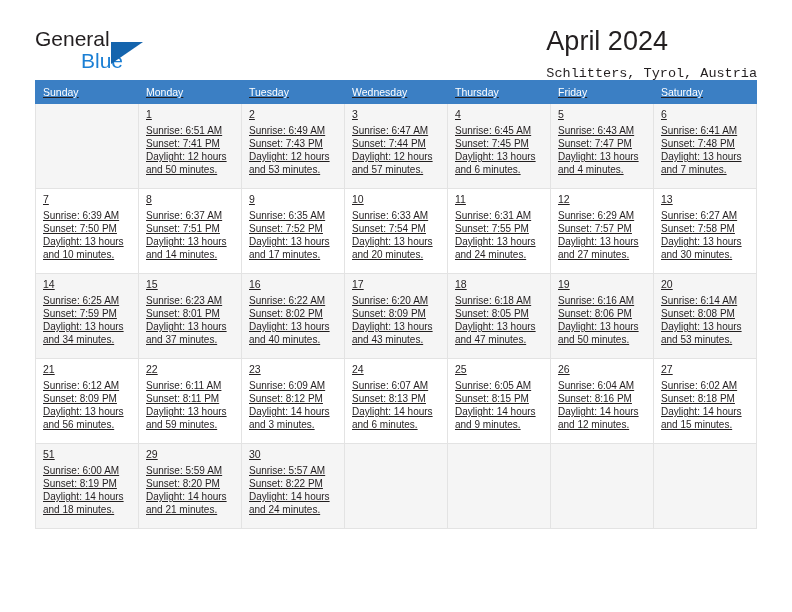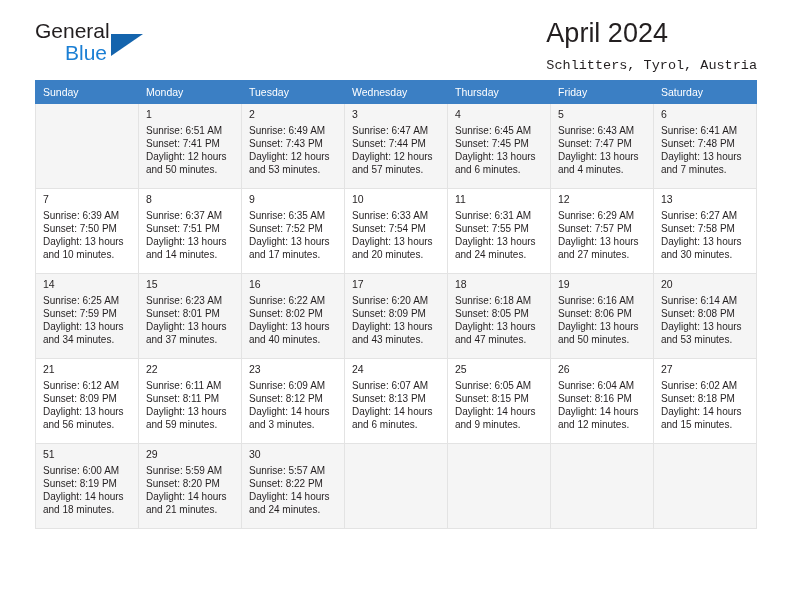--- a/index.html
+++ b/index.html
@@ -20,41 +20,41 @@
     height: 612px;
     box-sizing: border-box;
     padding: 0 35px;
   }
 
   
   .header {
     display: flex;
     align-items: flex-start;
     justify-content: space-between;
-    padding-top: 18px;
+    padding-top: 26px;
     height: 74px;
     box-sizing: border-box;
   }
   .brand {
     position: relative;
     width: 180px;
     padding-top: 2px;
   }
   .brand-row1 {
     font-size: 21px;
     color: #231f20;
     letter-spacing: 0px;
     line-height: 22px;
     white-space: nowrap;
   }
   .brand-row2 {
     font-size: 21px;
     color: #1b7fd4;
     line-height: 21px;
-    margin-left: 30px;
+    margin-left: 46px;
   }
   .brand-triangle {
     position: absolute;
     left: 76px;
     top: 16px;
     width: 0;
     height: 0;
     border-left: 32px solid #1464ad;
     border-bottom: 22px solid transparent;
   }
@@ -75,20 +75,21 @@
     margin-top: 9px;
     font-family: Liberation Mono, monospace;
   }
 
   
   .calendar {
     width: 722px;
     border-collapse: collapse;
     table-layout: fixed;
     margin-top: 6px;
+    text-decoration: underline;
   }
   .calendar th {
     background: #3b7fc4;
     color: #ffffff;
     font-size: 10.5px;
     font-weight: normal;
     text-align: left;
     padding: 5px 0 5px 7px;
     height: 11px;
     border: 1px solid #3b7fc4;

